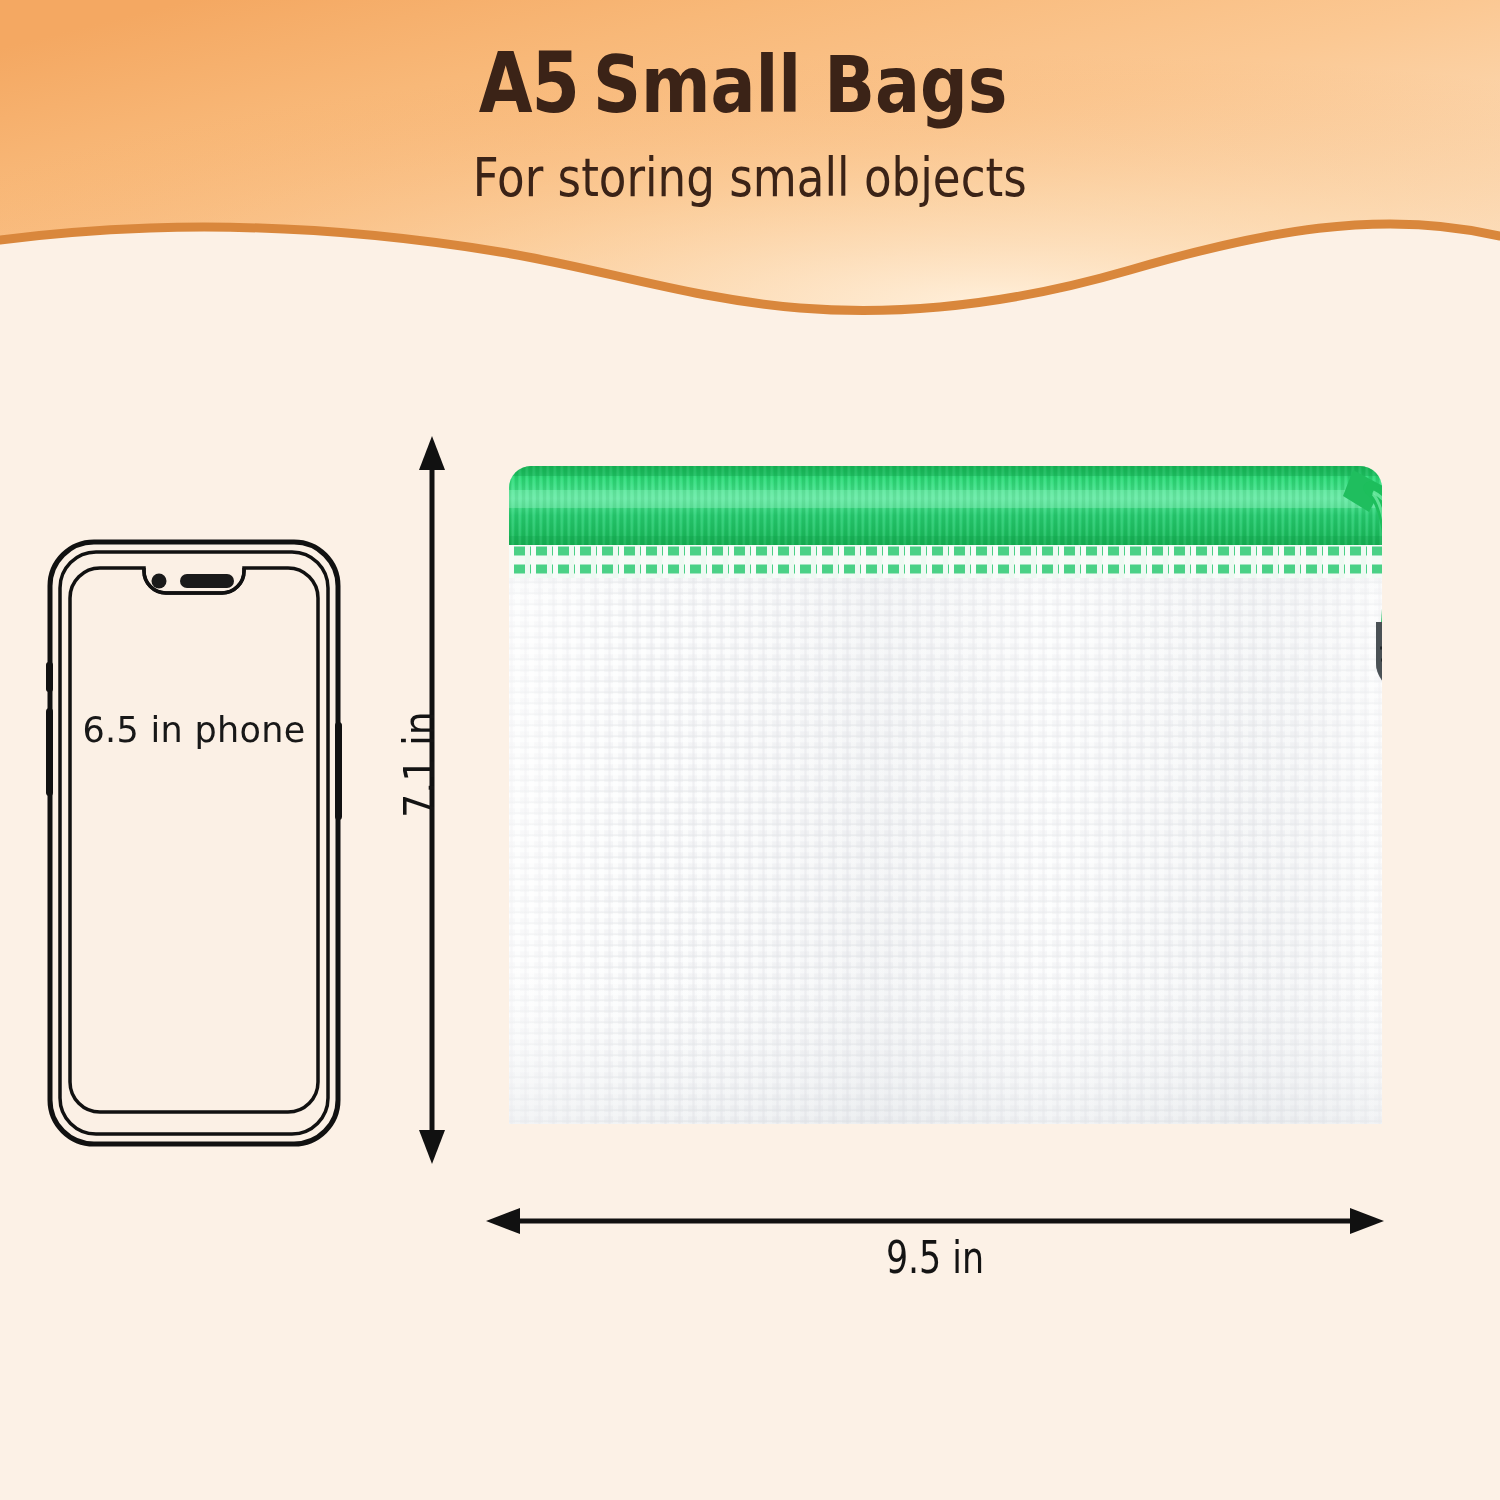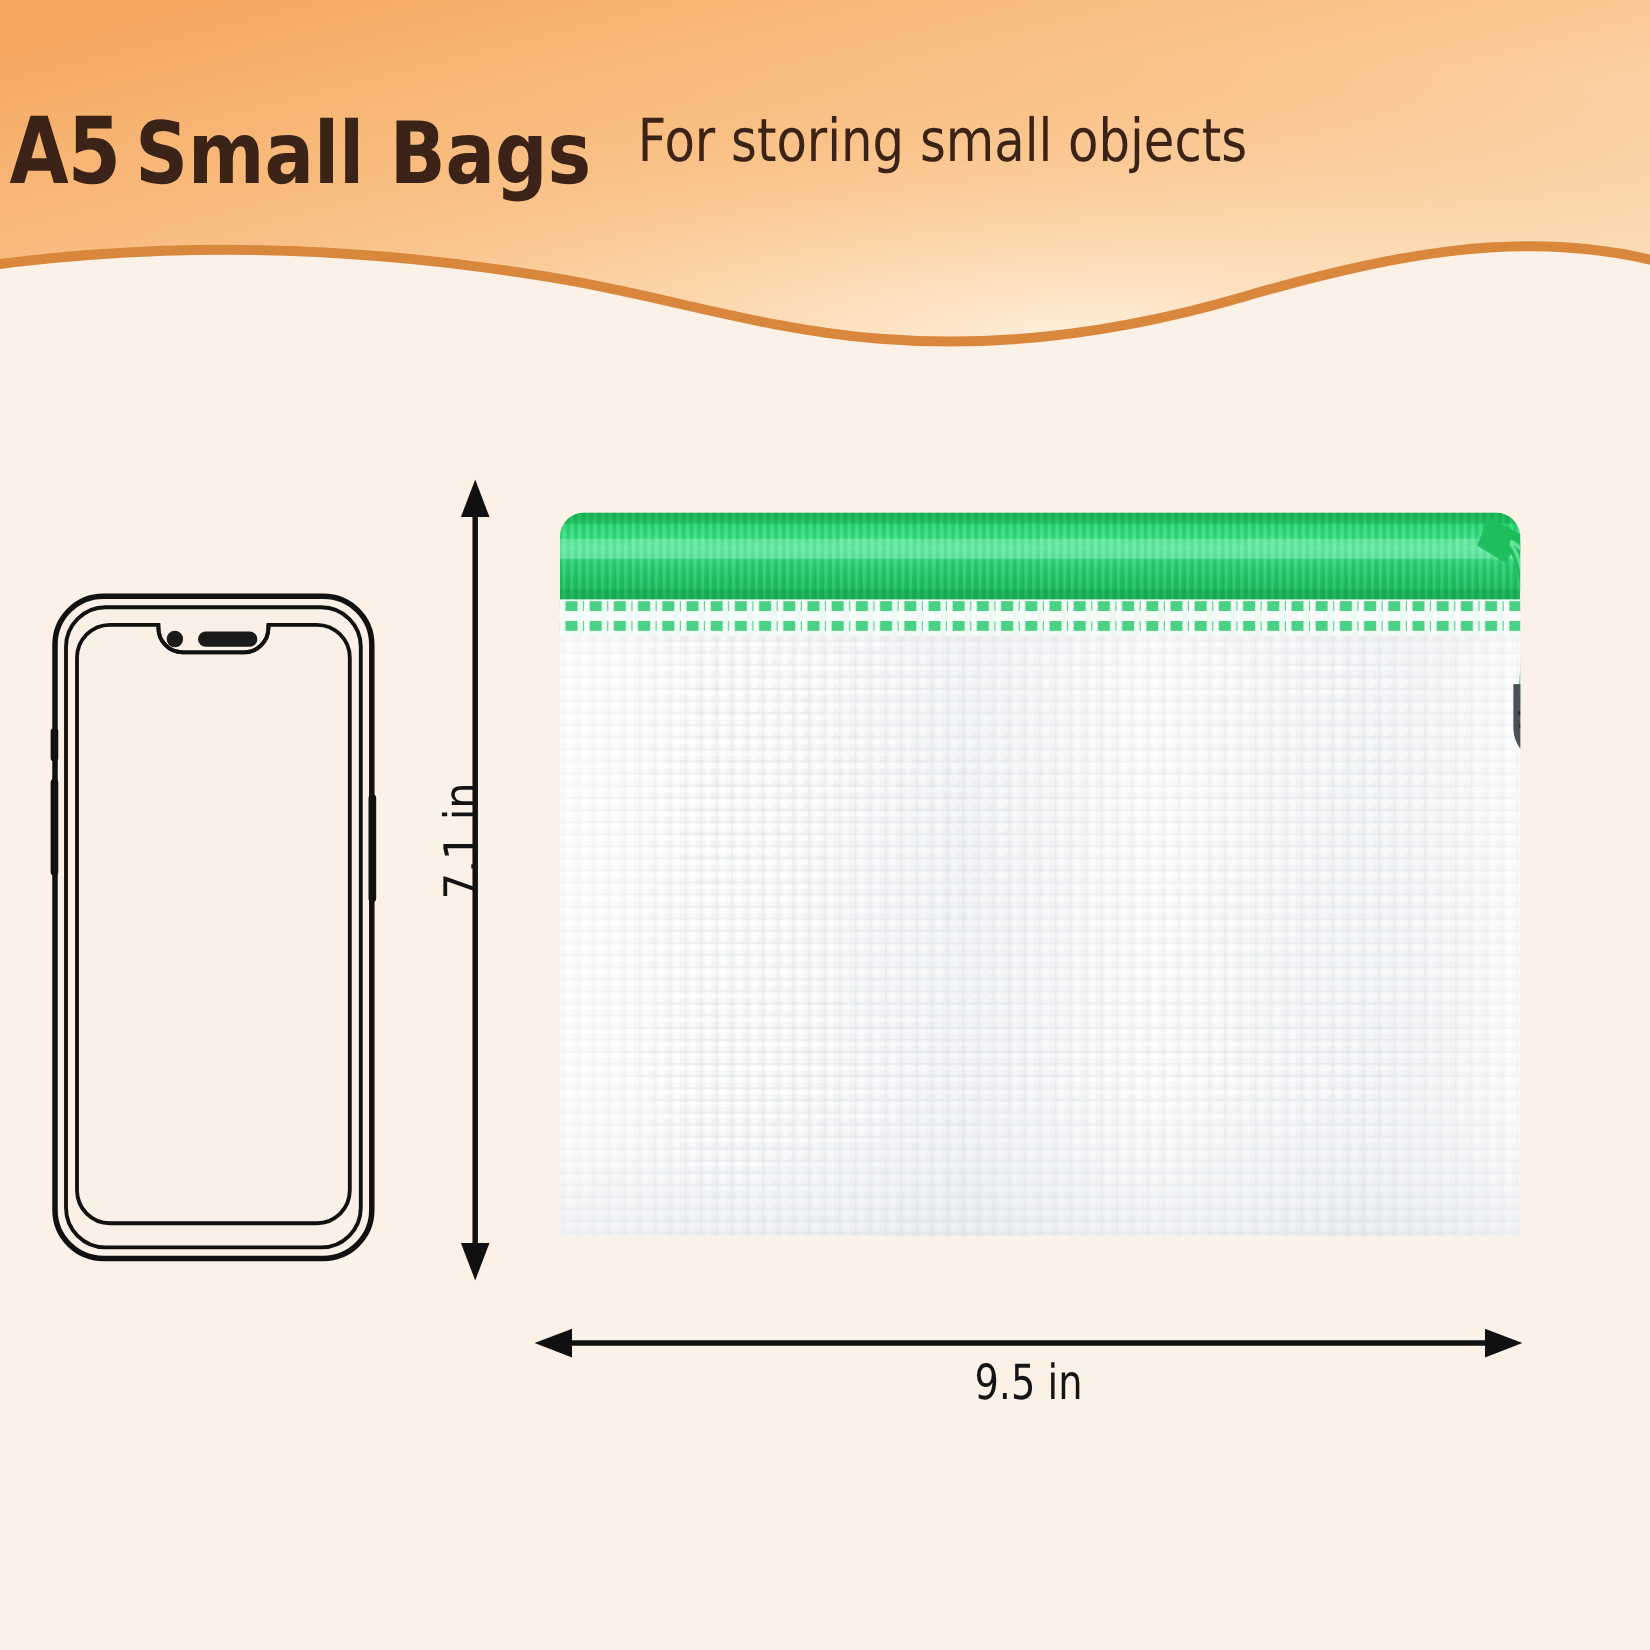--- a/index.html
+++ b/index.html
@@ -10,21 +10,21 @@
     overflow:hidden;
     position:relative;
   }
   #stage{position:absolute;left:0;top:0;width:1500px;height:1500px;overflow:hidden;background:#FCF1E6;}
 
   
   #header-banner{position:absolute;left:0;top:0;width:1500px;height:320px;}
   #header-banner svg{display:block;}
   #header-text{
     position:absolute;left:0;top:0;width:1500px;height:240px;
-    display:flex;flex-direction:row;align-items:center;justify-content:flex-start;
+    display:flex;flex-direction:column;align-items:center;justify-content:flex-start;
     pointer-events:none;
   }
   #title-row{
     margin-top:34px;
     display:flex;align-items:baseline;justify-content:center;
     color:#3B2317;
     white-space:nowrap;
   }
   #title-a5{
     font-family:"DejaVu Sans Condensed","Liberation Sans Narrow","Liberation Sans",sans-serif;
@@ -156,20 +156,21 @@
       <circle cx="125" cy="45" r="7.5" fill="#1A1A1A"></circle>
 
       <rect x="146" y="38" width="54" height="14" rx="7" ry="7" fill="#1A1A1A"></rect>
 
       <rect x="12" y="126" width="7" height="30" rx="3" ry="3" fill="#111111"></rect>
       <rect x="12" y="172" width="7" height="88" rx="3.5" ry="3.5" fill="#111111"></rect>
 
       <rect x="301" y="186" width="7" height="98" rx="3.5" ry="3.5" fill="#111111"></rect>
     </svg>
   </div>
+  <div id="phone-label">6.5 in phone</div>
 
   <div id="dim-vertical">
     <svg width="80" height="740" viewBox="0 0 80 740" xmlns="http://www.w3.org/2000/svg">
       <line x1="37" y1="26" x2="37" y2="714" stroke="#111111" stroke-width="5"></line>
       <polygon points="37,6 24,40 50,40" fill="#111111"></polygon>
       <polygon points="37,734 24,700 50,700" fill="#111111"></polygon>
     </svg>
   </div>
   <div id="dim-vertical-label">7.1 in</div>
 

